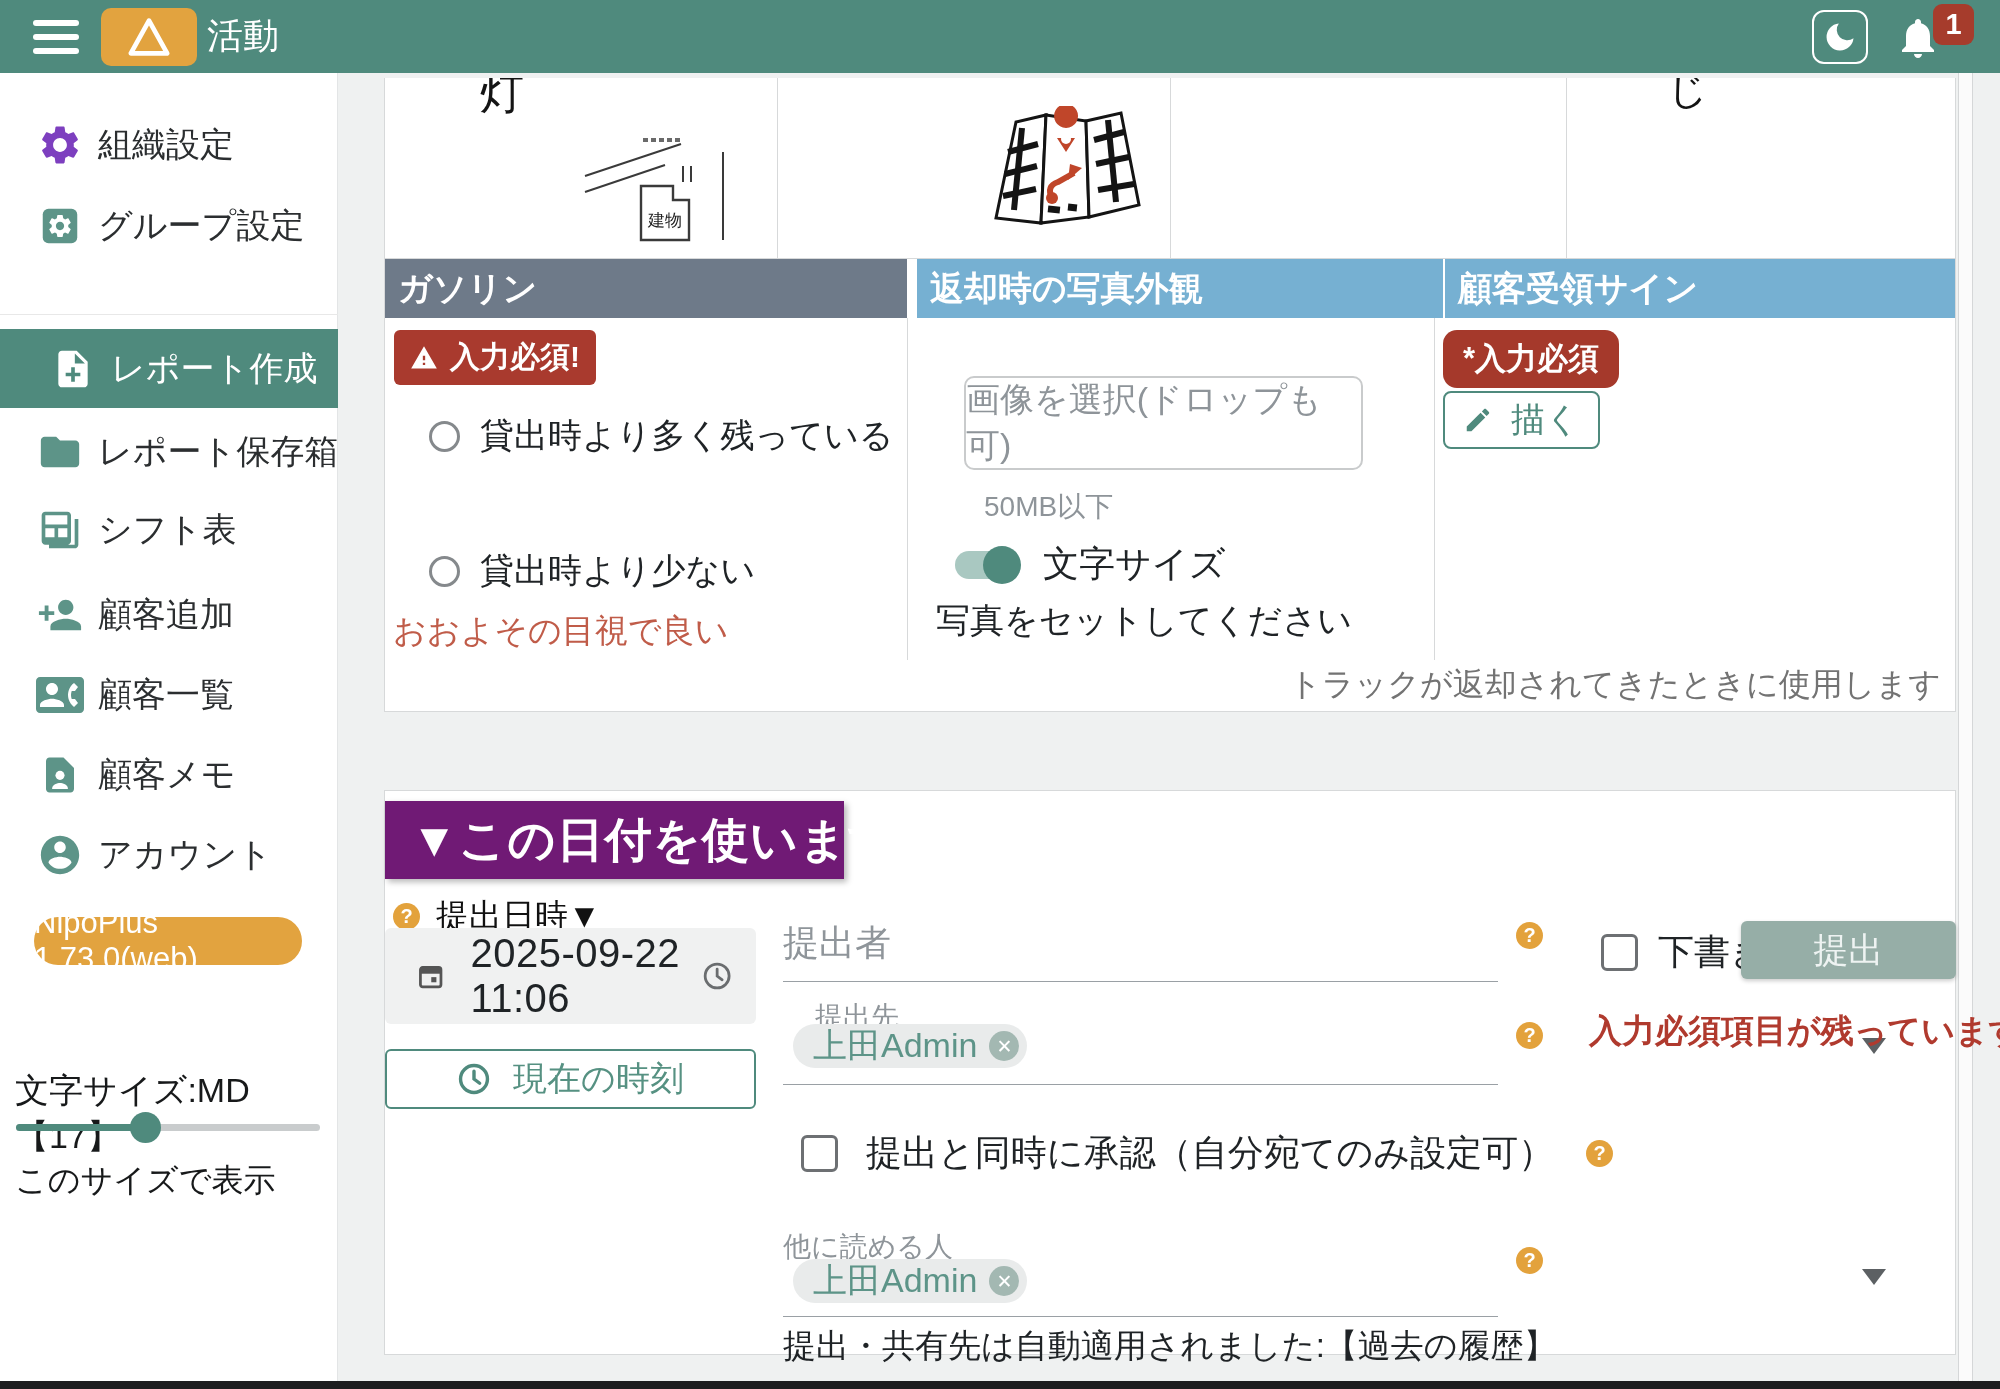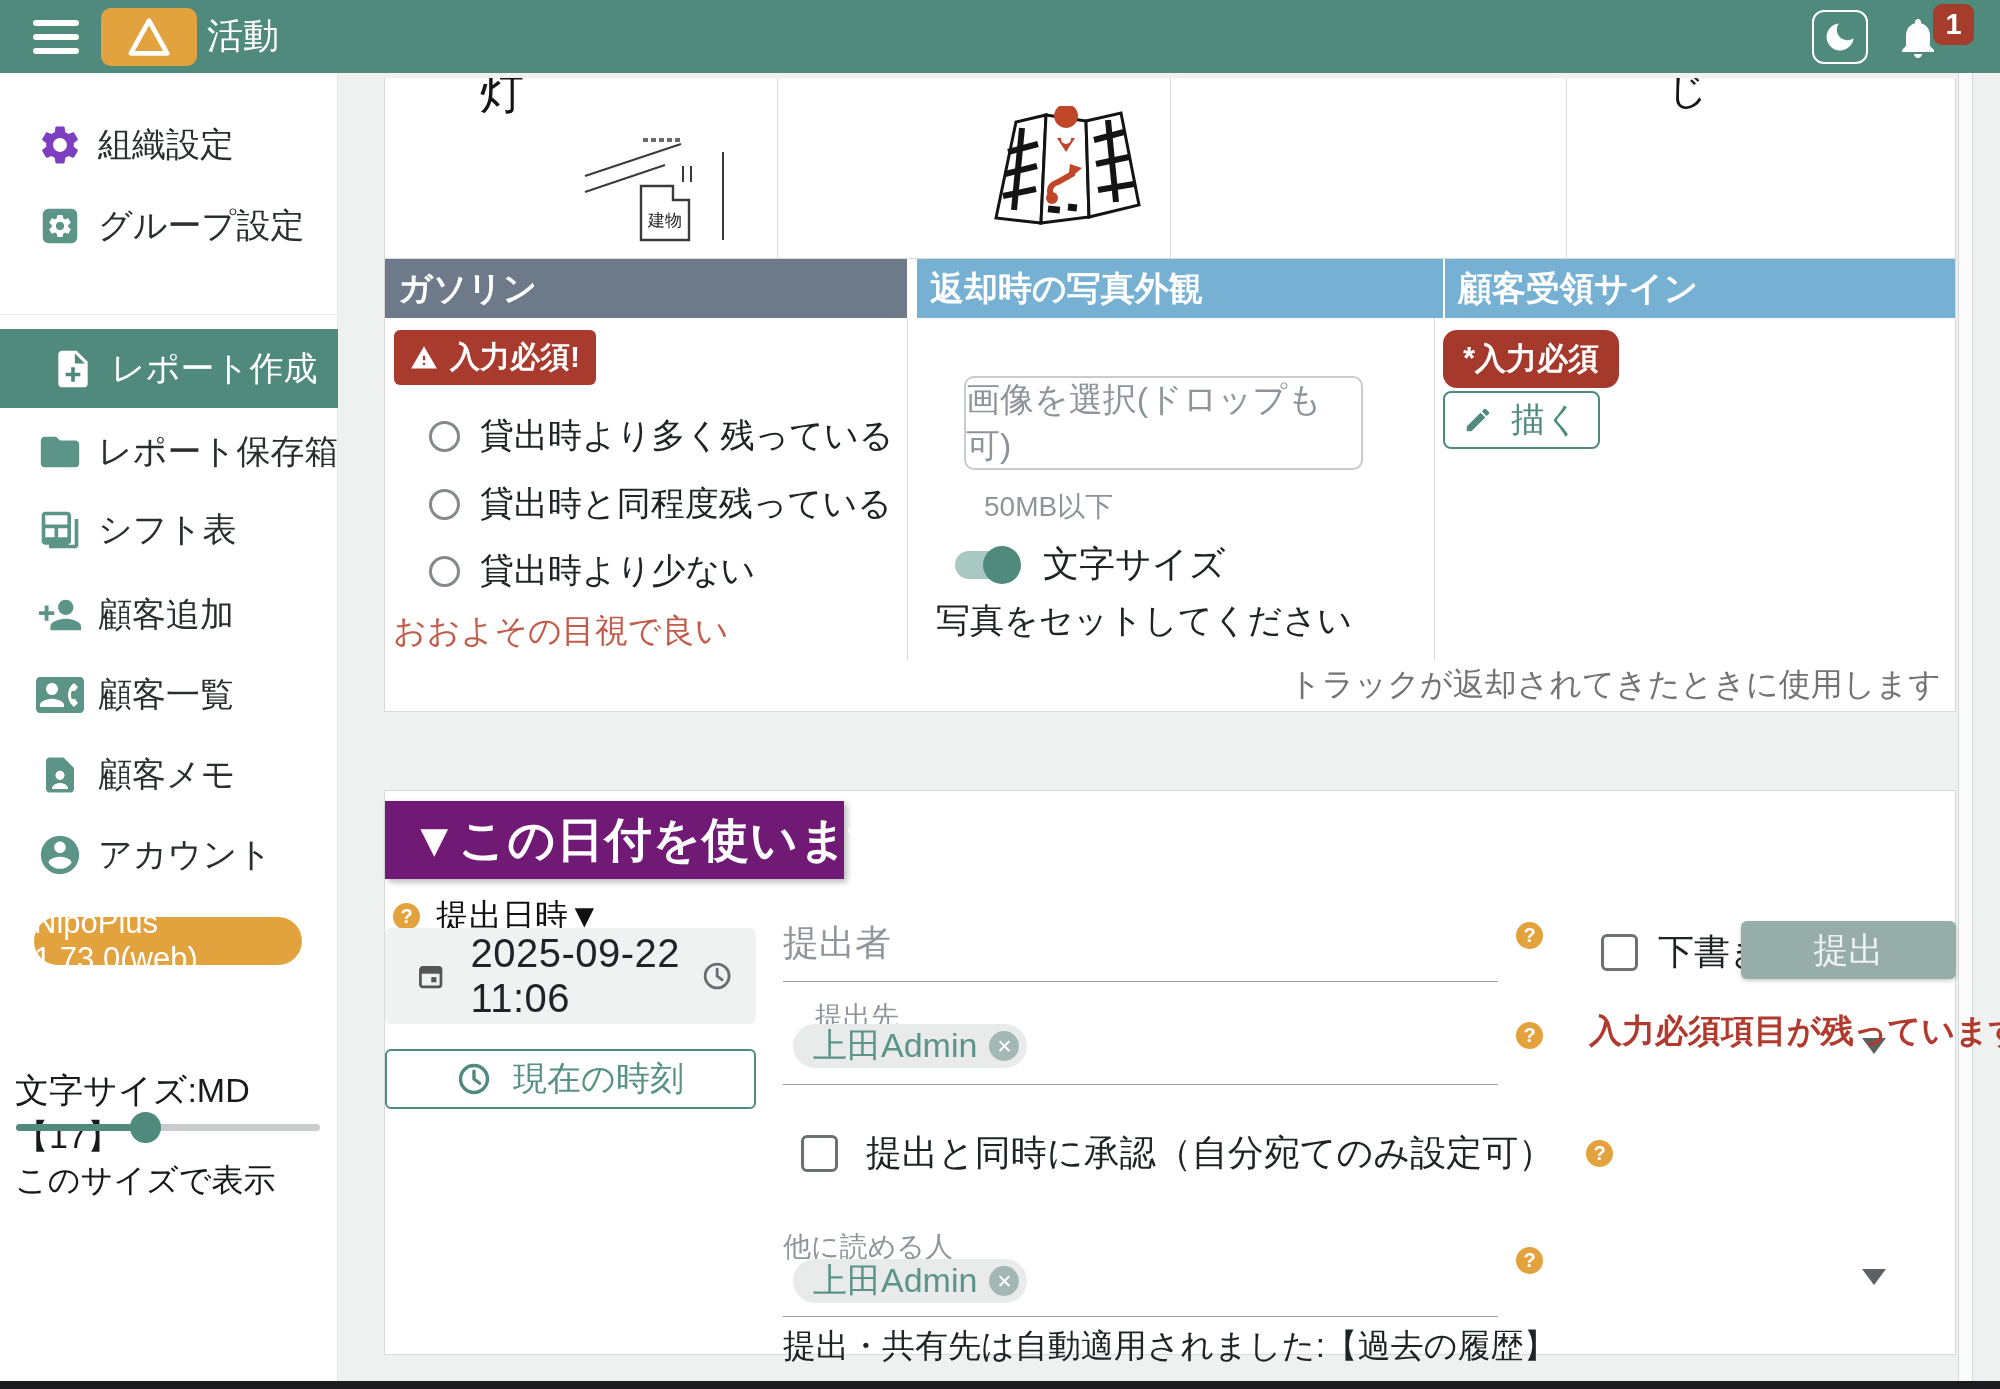--- a/index.html
+++ b/index.html
@@ -338,24 +338,20 @@
           <div class="req-badge">
             <svg width="28" height="28" viewBox="0 0 24 24">
               <path fill="#ffffff" d="M1 21h22L12 2 1 21zm12-3h-2v-2h2v2zm0-4h-2v-4h2v4z"></path>
             </svg>
             <span>入力必須!</span>
           </div>
           <div class="radio-row" style="top:95px;">
             <span class="radio"></span>
             <span class="rlbl">貸出時より多く残っている</span>
           </div>
-          <div class="radio-row" style="top:163px;">
-            <span class="radio"></span>
-            <span class="rlbl">貸出時と同程度残っている</span>
-          </div>
           <div class="radio-row" style="top:230px;">
             <span class="radio"></span>
             <span class="rlbl">貸出時より少ない</span>
           </div>
           <div class="gas-hint">おおよその目視で良い</div>
         </div>
 
         <div class="sec-col photo">
           <div class="filebox">画像を選択(ドロップも可)</div>
           <div class="size-hint">50MB以下</div>

